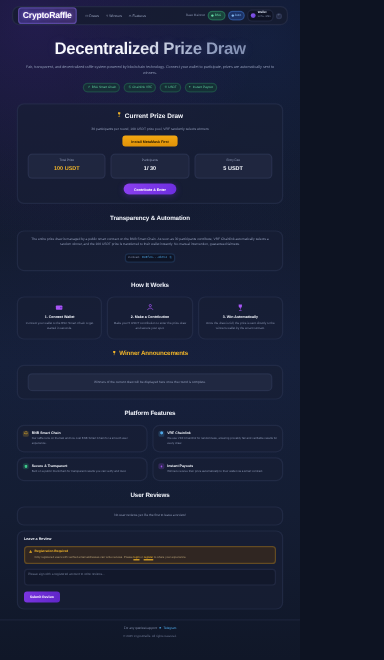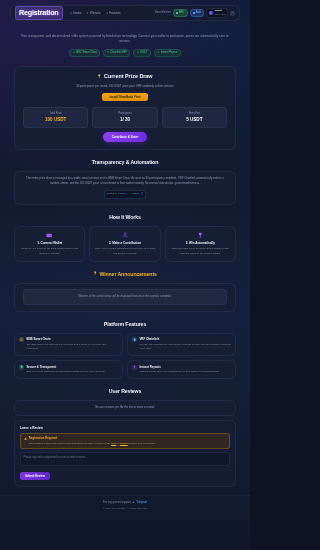--- a/index.html
+++ b/index.html
@@ -175,21 +175,21 @@
   .foot-1 svg { width:2.6px; height:2.6px; }
   .foot-2 { font-size:2.5px; color:#6b7590; margin-top:2.4px; }
 </style>
 </head>
 <body>
 
 <div class="page">
 
   <div class="hdr-wrap">
     <div class="hdr">
-      <div class="logo">Registration</div>
+      <div class="logo">CryptoRaffle</div>
       <div class="nav">
         <div class="nav-item">
           <span>
               <svg viewBox="0 0 24 24" fill="none" stroke="#97a2bd" stroke-width="2.4">
                 <path d="M3 9V6h18v3a3 3 0 000 6v3H3v-3a3 3 0 000-6z"></path>
               </svg>
             </span>
           <span>Draws</span>
         </div>
         <div class="nav-item">
@@ -231,20 +231,21 @@
           <span><svg viewBox="0 0 24 24" fill="none" stroke="#97a2bd" stroke-width="2.4">
                 <circle cx="12" cy="12" r="3"></circle>
                 <path d="M12 2v3M12 19v3M2 12h3M19 12h3"></path>
               </svg></span>
         </div>
       </div>
     </div>
   </div>
 
   <div class="hero">
+    <h1>Decentralized Prize Draw</h1>
     <p>Fair, transparent, and decentralized raffle system powered by blockchain technology. Connect your wallet to participate, prizes are automatically sent to winners.</p>
     <div class="hero-badges">
       <span class="hb">
         <span><svg viewBox="0 0 24 24" fill="none" stroke="#59c79a" stroke-width="2.6">
               <path d="M10 14a4 4 0 015.6 0l2-2a4 4 0 00-5.6-5.6l-1 1M14 10a4 4 0 01-5.6 0l-2 2a4 4 0 005.6 5.6l1-1"></path>
             </svg></span>
         <span>BSC Smart Chain</span>
       </span>
       <span class="hb">
         <span><svg viewBox="0 0 24 24" fill="none" stroke="#59c79a" stroke-width="2.4">

